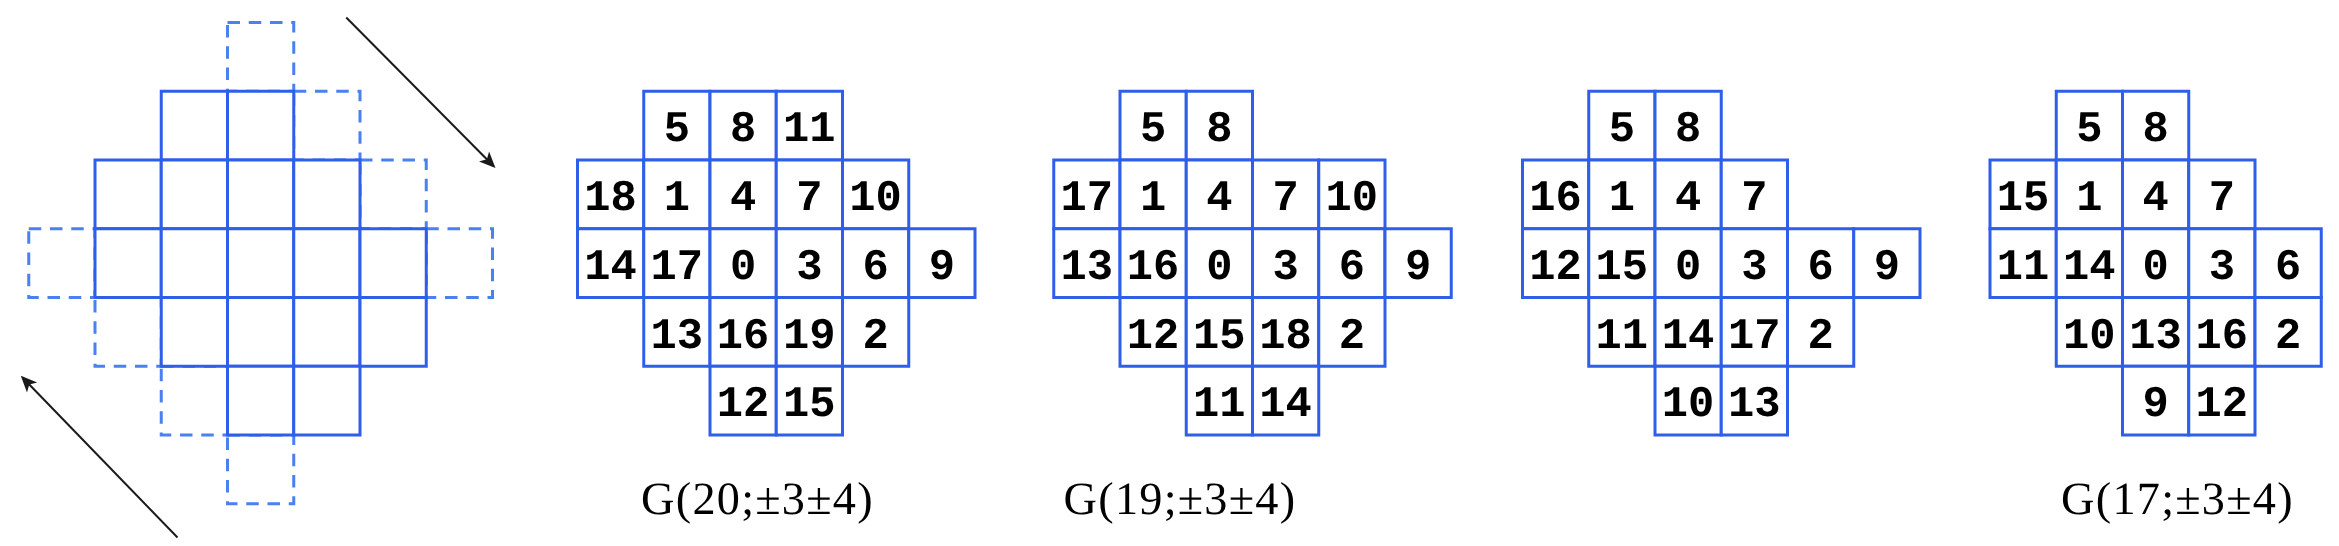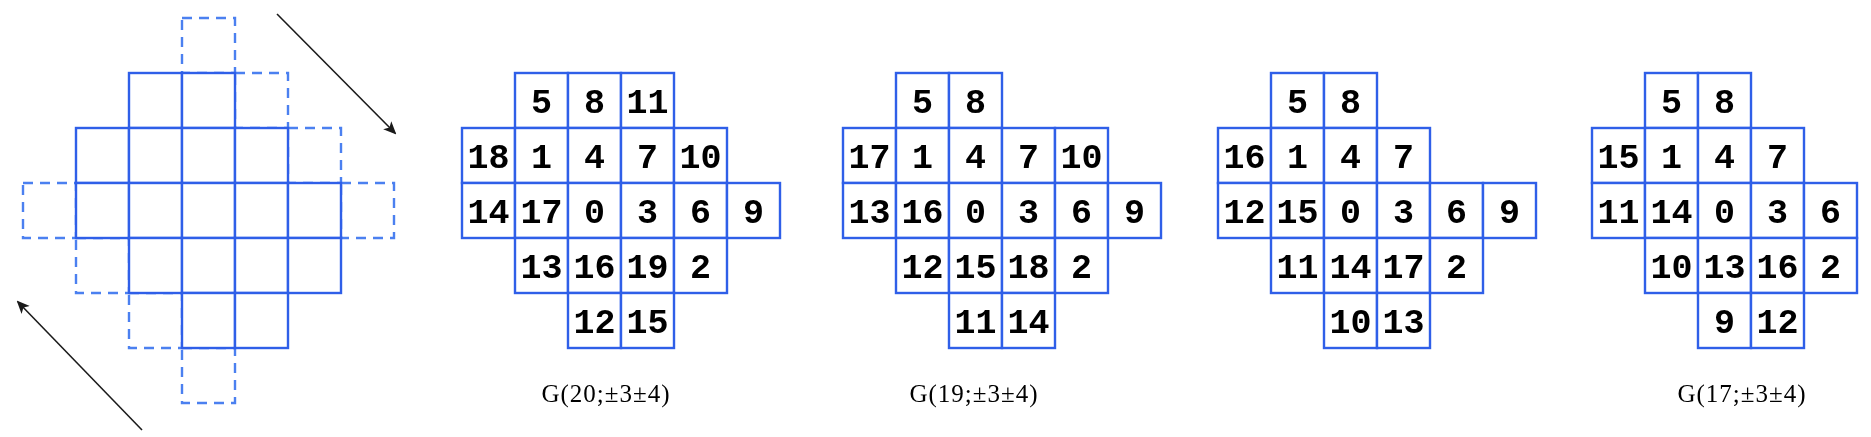--- a/index.html
+++ b/index.html
@@ -10,28 +10,28 @@
     overflow:hidden;
     font-family:"Liberation Sans", sans-serif;
   }
   .stage svg{position:absolute;left:0;top:0;}
   .caption{
     position:absolute;
     top:381px;
     width:300px;
     text-align:center;
     font-family:"Liberation Serif","DejaVu Serif",serif;
-    font-size:25px;
+    font-size:37px;
     letter-spacing:1px;
     color:#000000;
     line-height:1;
     white-space:nowrap;
   }
   #cap0{left:456px;}
-  #cap1{left:824px;}
+  #cap1{left:794px;}
   #cap2{left:1208px;}
   #cap3{left:1592px;}
 </style>
 </head>
 <body>
 
 <div class="stage">
   <svg id="scene" width="1871" height="437" viewBox="0 0 1871 437">
       <defs>
         <marker id="ah" viewBox="0 0 10 10" refX="8.5" refY="5" markerWidth="13" markerHeight="13" orient="auto-start-reverse" markerUnits="userSpaceOnUse">

